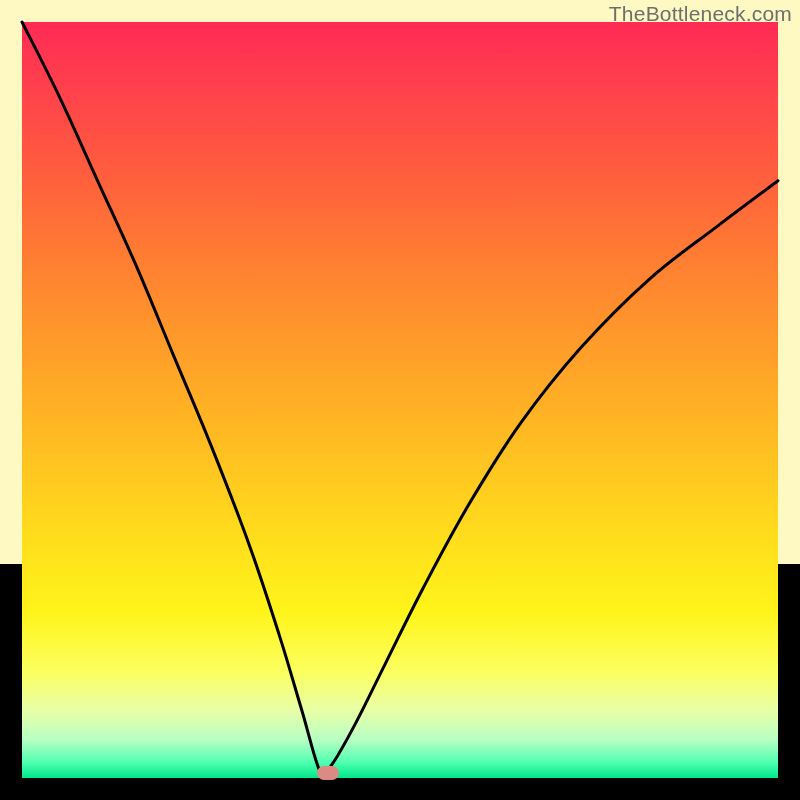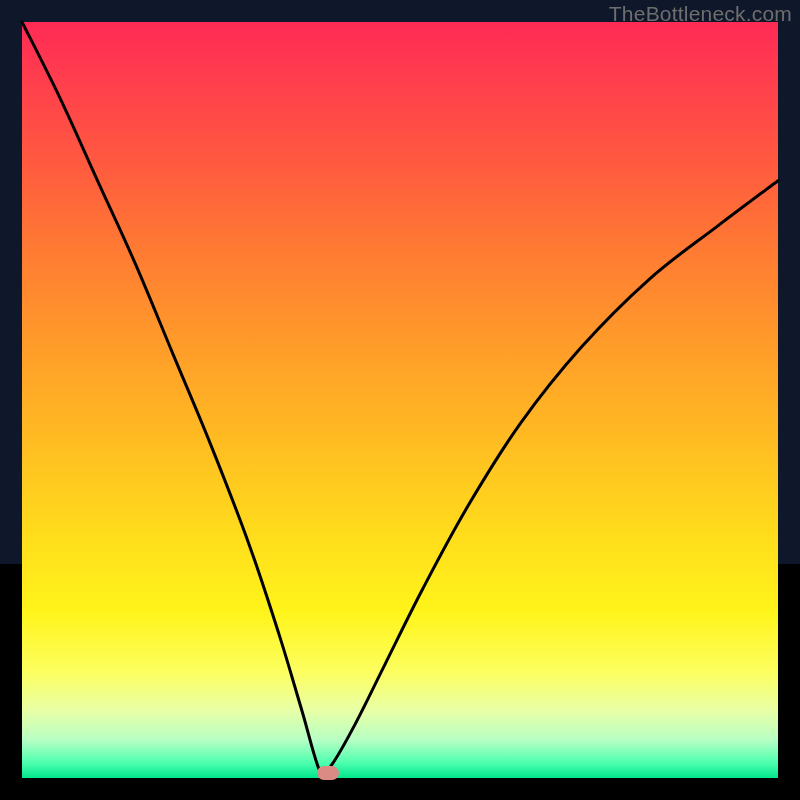--- a/index.html
+++ b/index.html
@@ -8,21 +8,21 @@
     width: 800px;
     height: 800px;
     background: #000;
     font-family: Arial, Helvetica, sans-serif;
     overflow: hidden;
   }
   .frame {
     position: relative;
     width: 800px;
     height: 564px;
-    background: #0f172a;
+    background: #fef9c3;
   }
   .plot-area {
     position: absolute;
     left: 22px;
     top: 22px;
     width: 756px;
     height: 756px;
     background: linear-gradient(to bottom,
       #ff2a55 0%,
       #ff3f4d 8%,

